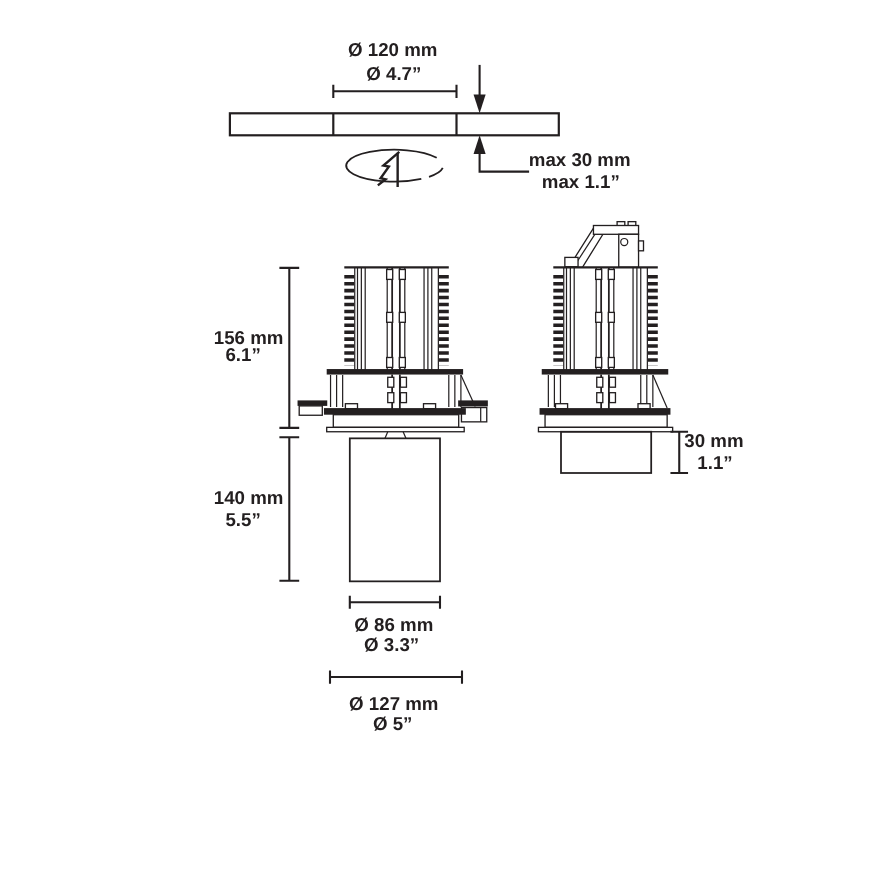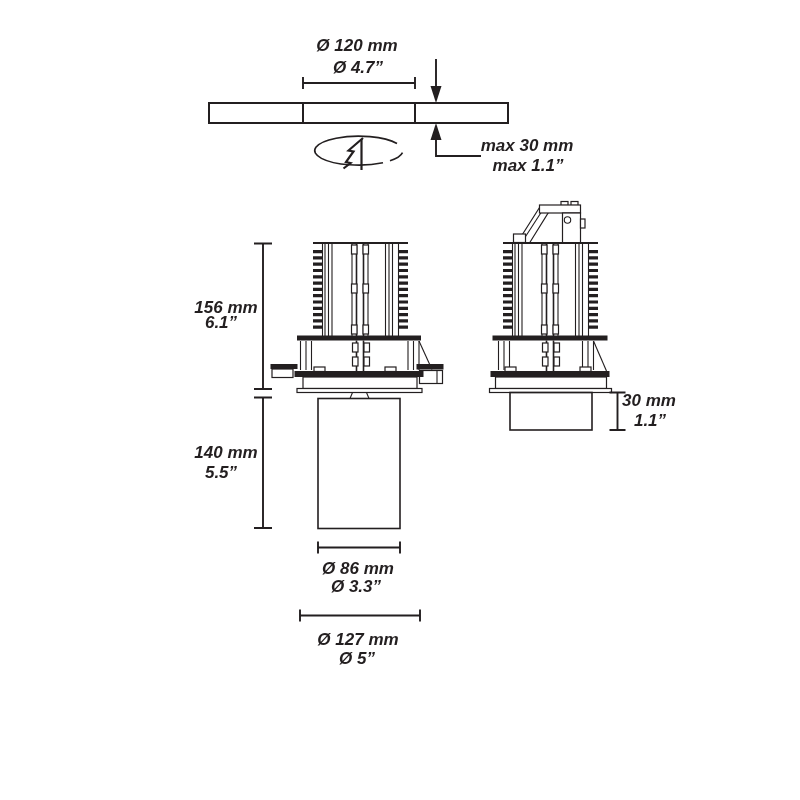--- a/index.html
+++ b/index.html
@@ -1,17 +1,17 @@
 <!DOCTYPE html>
 <html style="--ink: #231f20; --paper: #ffffff;"><head>
 <meta charset="utf-8">
 <style>
   :root { --ink:#231f20; --paper:#ffffff; }
   html,body { margin:0; padding:0; background:var(--paper); }
-  .stage { width:800px; height:800px; position:relative; background:var(--paper);font-style:italic; }
+  .stage { width:800px; height:800px; position:relative; background:var(--paper); }
   svg { display:block; }
   .s   { stroke:var(--ink); stroke-width:1.6; fill:none; }
   .s2  { stroke:var(--ink); stroke-width:2;   fill:none; }
   .s1  { stroke:var(--ink); stroke-width:1.1; fill:none; }
   .f   { fill:var(--ink); stroke:none; }
   .wf  { fill:#ffffff; stroke:var(--ink); stroke-width:1.2; }
   .fins{ stroke:var(--ink); stroke-width:9; stroke-dasharray:3.2 3.1; fill:none; }
   .dim { stroke:var(--ink); stroke-width:1.9; fill:none; }
   .bolt{ stroke:var(--ink); stroke-width:2.2; fill:none; stroke-linejoin:miter; }
   text.t {

